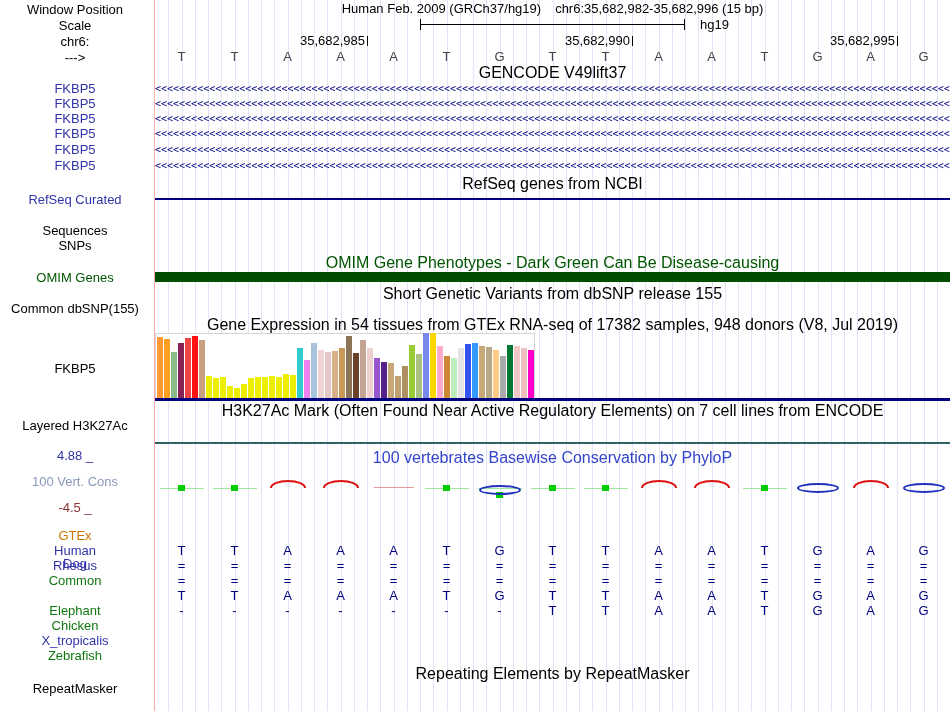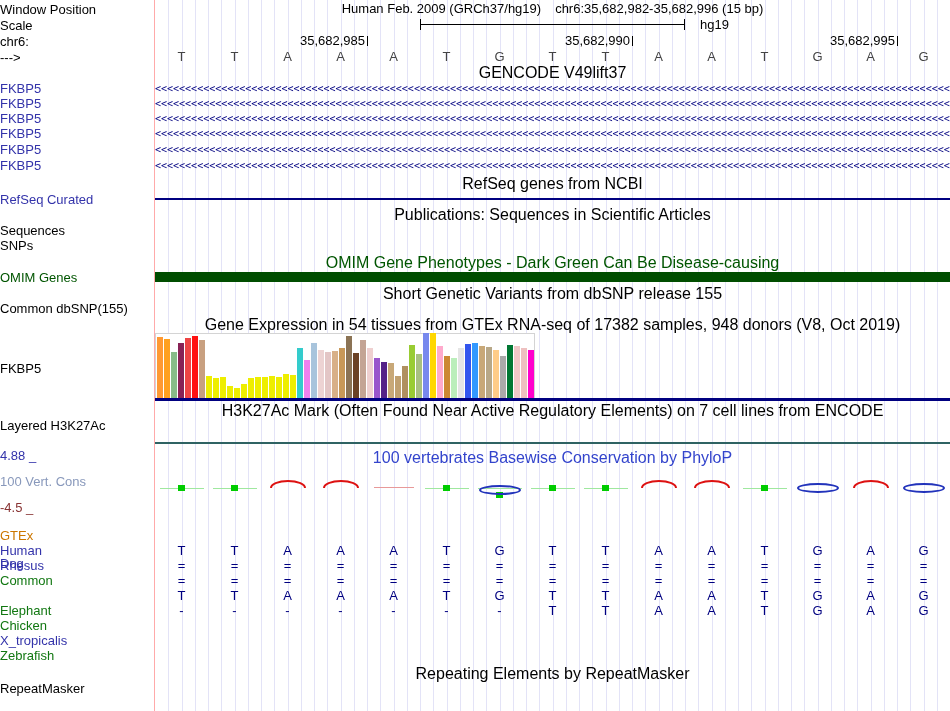--- a/index.html
+++ b/index.html
@@ -1,20 +1,20 @@
 <!DOCTYPE html>
 <html><head>
 <meta charset="utf-8">
 <style>
   html,body{margin:0;padding:0;background:#fff;}
   #stage{position:relative;width:950px;height:711px;background:#fff;
          font-family:"Liberation Sans",sans-serif;overflow:hidden;}
   .vgrid{position:absolute;top:0;bottom:0;width:1px;background:#E3E3F7;}
   .pinkline{position:absolute;left:154px;top:0;bottom:0;width:1px;background:#FFAAAA;}
-  .lbl{position:absolute;left:0;width:150px;text-align:left;font-size:13px;line-height:15px;
+  .lbl{position:absolute;left:0;width:150px;text-align:center;font-size:13px;line-height:15px;
        white-space:nowrap;color:#000;}
   .title{position:absolute;left:155px;width:795px;text-align:center;font-size:16px;
          line-height:14px;color:#000;white-space:nowrap;}
   .c-blue{color:#3333AA;}
   .c-green{color:#117711;}
   .c-orange{color:#CC7700;}
   .c-dgreen{color:#005500;}
   .c-linkblue{color:#3344CC;}
   .c-muted{color:#8898BB;}
   .c-maroon{color:#883333;}
@@ -162,32 +162,31 @@
       <div class="lbl c-blue" style="top: 142px;">FKBP5</div>
       <div class="chev" style="top: 143px;">&lt;&lt;&lt;&lt;&lt;&lt;&lt;&lt;&lt;&lt;&lt;&lt;&lt;&lt;&lt;&lt;&lt;&lt;&lt;&lt;&lt;&lt;&lt;&lt;&lt;&lt;&lt;&lt;&lt;&lt;&lt;&lt;&lt;&lt;&lt;&lt;&lt;&lt;&lt;&lt;&lt;&lt;&lt;&lt;&lt;&lt;&lt;&lt;&lt;&lt;&lt;&lt;&lt;&lt;&lt;&lt;&lt;&lt;&lt;&lt;&lt;&lt;&lt;&lt;&lt;&lt;&lt;&lt;&lt;&lt;&lt;&lt;&lt;&lt;&lt;&lt;&lt;&lt;&lt;&lt;&lt;&lt;&lt;&lt;&lt;&lt;&lt;&lt;&lt;&lt;&lt;&lt;&lt;&lt;&lt;&lt;&lt;&lt;&lt;&lt;&lt;&lt;&lt;&lt;&lt;&lt;&lt;&lt;&lt;&lt;&lt;&lt;&lt;&lt;&lt;&lt;&lt;&lt;&lt;&lt;&lt;&lt;&lt;&lt;&lt;&lt;&lt;&lt;&lt;&lt;&lt;&lt;&lt;&lt;&lt;&lt;&lt;&lt;&lt;&lt;&lt;&lt;&lt;&lt;&lt;&lt;&lt;&lt;&lt;&lt;&lt;&lt;&lt;&lt;&lt;&lt;&lt;&lt;&lt;&lt;&lt;&lt;&lt;&lt;&lt;&lt;&lt;&lt;&lt;&lt;</div>
       <div class="lbl c-blue" style="top: 158px;">FKBP5</div>
       <div class="chev" style="top: 159px;">&lt;&lt;&lt;&lt;&lt;&lt;&lt;&lt;&lt;&lt;&lt;&lt;&lt;&lt;&lt;&lt;&lt;&lt;&lt;&lt;&lt;&lt;&lt;&lt;&lt;&lt;&lt;&lt;&lt;&lt;&lt;&lt;&lt;&lt;&lt;&lt;&lt;&lt;&lt;&lt;&lt;&lt;&lt;&lt;&lt;&lt;&lt;&lt;&lt;&lt;&lt;&lt;&lt;&lt;&lt;&lt;&lt;&lt;&lt;&lt;&lt;&lt;&lt;&lt;&lt;&lt;&lt;&lt;&lt;&lt;&lt;&lt;&lt;&lt;&lt;&lt;&lt;&lt;&lt;&lt;&lt;&lt;&lt;&lt;&lt;&lt;&lt;&lt;&lt;&lt;&lt;&lt;&lt;&lt;&lt;&lt;&lt;&lt;&lt;&lt;&lt;&lt;&lt;&lt;&lt;&lt;&lt;&lt;&lt;&lt;&lt;&lt;&lt;&lt;&lt;&lt;&lt;&lt;&lt;&lt;&lt;&lt;&lt;&lt;&lt;&lt;&lt;&lt;&lt;&lt;&lt;&lt;&lt;&lt;&lt;&lt;&lt;&lt;&lt;&lt;&lt;&lt;&lt;&lt;&lt;&lt;&lt;&lt;&lt;&lt;&lt;&lt;&lt;&lt;&lt;&lt;&lt;&lt;&lt;&lt;&lt;&lt;&lt;&lt;&lt;&lt;&lt;&lt;&lt;&lt;</div>
     </div>
 
   <div class="title" style="top:177px;">RefSeq genes from NCBI</div>
   <div class="lbl c-blue" style="top:192px;">RefSeq Curated</div>
   <div class="navyline" style="left:155px;top:198px;width:795px;height:2px;"></div>
 
-  <div class="title" style="top:208px;">Publications: Sequences in Scientific Articles</div>
   <div class="lbl" style="top:223px;">Sequences</div>
   <div class="lbl" style="top:238px;">SNPs</div>
 
   <div class="title c-dgreen" style="top:256px;">OMIM Gene Phenotypes - Dark Green Can Be Disease-causing</div>
   <div class="lbl c-dgreen" style="top:270px;">OMIM Genes</div>
   <div class="omimbar" style="top:272px;"></div>
 
   <div class="title" style="top:287px;">Short Genetic Variants from dbSNP release 155</div>
   <div class="lbl" style="top:301px;">Common dbSNP(155)</div>
 
-  <div class="title" style="top:318px;">Gene Expression in 54 tissues from GTEx RNA-seq of 17382 samples, 948 donors (V8, Oct 2019)</div>
+  <div class="title" style="top:318px;">Gene Expression in 54 tissues from GTEx RNA-seq of 17382 samples, 948 donors (V8, Jul 2019)</div>
   <div class="lbl" style="top:361px;">FKBP5</div>
   <div class="gtexbox" id="gtexbox">
       <div class="gbar" style="height: 61px; background: rgb(255, 153, 51);"></div>
       <div class="gbar" style="height: 59px; background: rgb(255, 160, 32);"></div>
       <div class="gbar" style="height: 46px; background: rgb(136, 187, 136);"></div>
       <div class="gbar" style="height: 55px; background: rgb(136, 34, 85);"></div>
       <div class="gbar" style="height: 60px; background: rgb(238, 68, 68);"></div>
       <div class="gbar" style="height: 62px; background: rgb(255, 17, 17);"></div>
       <div class="gbar" style="height: 58px; background: rgb(200, 160, 128);"></div>
       <div class="gbar" style="height: 22px; background: rgb(238, 238, 0);"></div>

